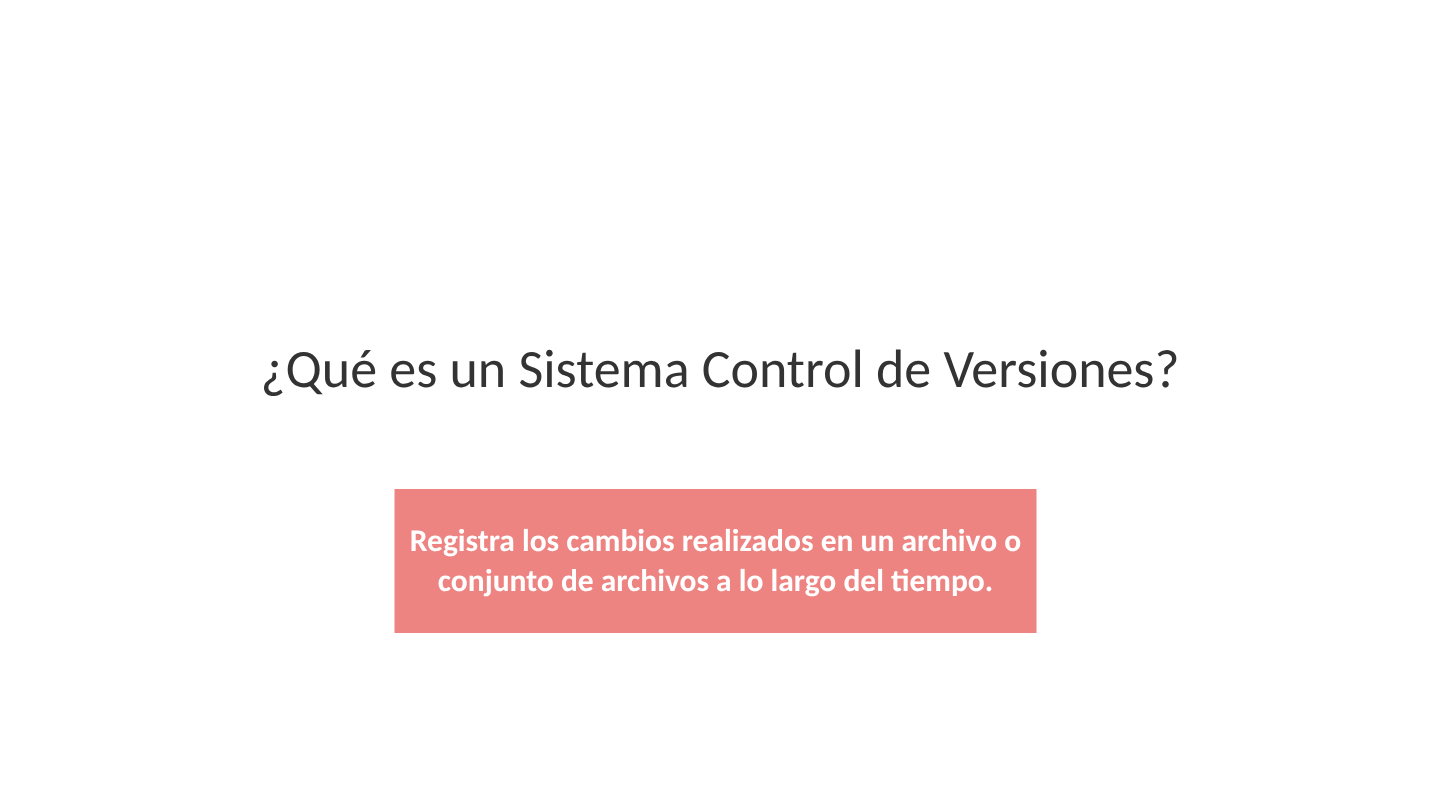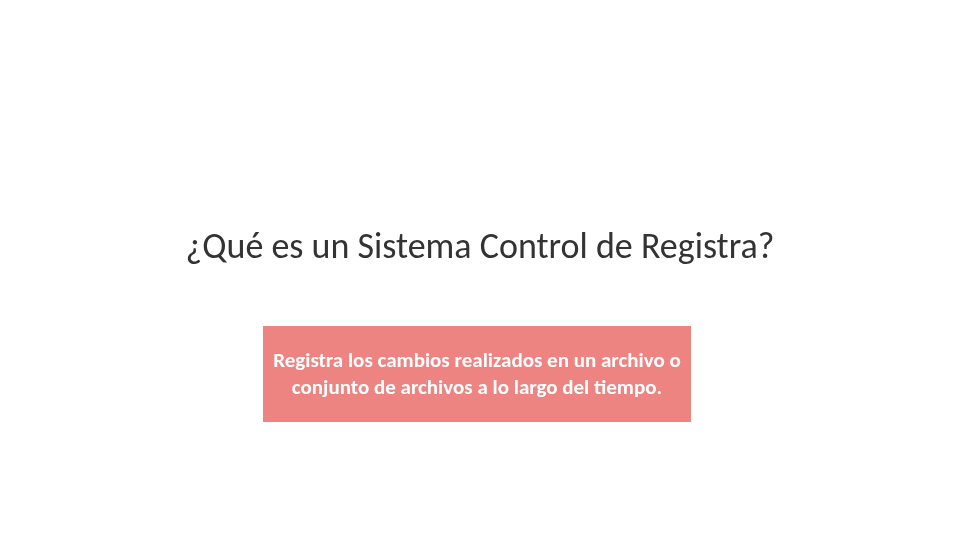--- a/index.html
+++ b/index.html
@@ -41,17 +41,17 @@
       color: #ffffff;
       font-size: 21px;
       font-weight: 700;
       text-align: center;
       line-height: 1.3;
     }
   </style>
 </head>
 <body>
 
-<div class="title">¿Qué es un Sistema Control de Registra?</div>
+<div class="title">¿Qué es un Sistema Control de Versiones?</div>
 
 <div class="box">
   <div class="box-text">Registra los cambios realizados en un archivo o conjunto de archivos a lo largo del tiempo.</div>
 </div>
 
 </body></html>

